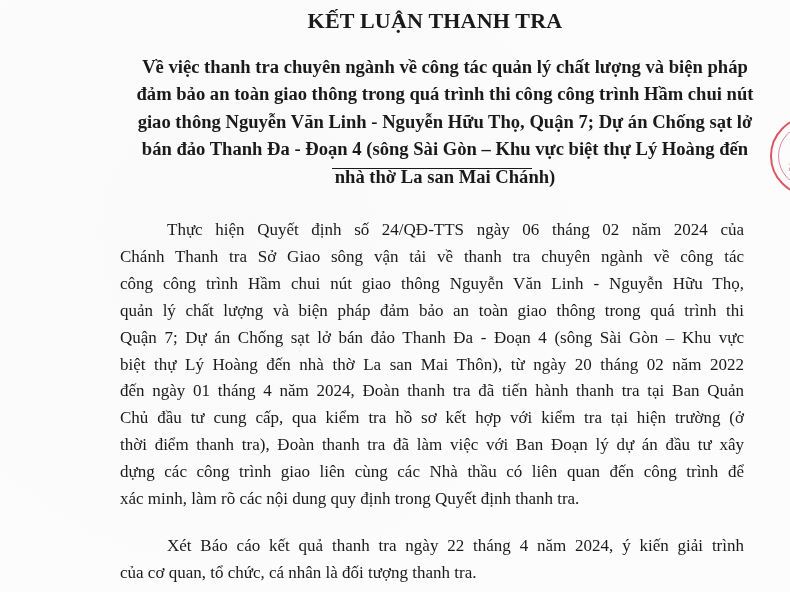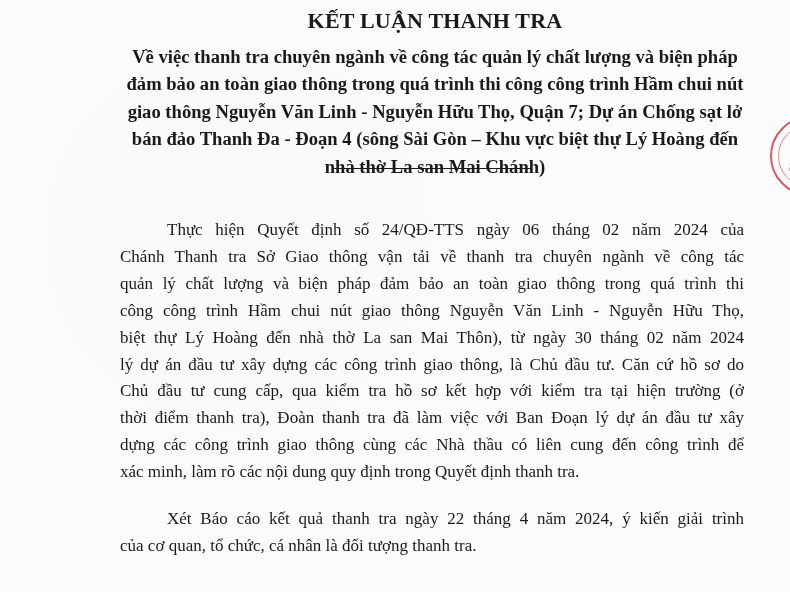--- a/index.html
+++ b/index.html
@@ -38,21 +38,21 @@
     }
     .subtitle {
       position: absolute;
       top: 41px;
       left: 118px;
       width: 630px;
       text-align: center;
       font-weight: bold;
       font-size: 18.6px;
       line-height: 27.4px;
-      margin: 2px;
+      margin: 12px;
     }
     .subtitle .line {
       display: block;
       white-space: nowrap;
     }
     .separator {
       position: absolute;
       top: 168px;
       left: 332px;
       width: 200px;
@@ -135,28 +135,29 @@
     <span class="line">giao thông Nguyễn Văn Linh - Nguyễn Hữu Thọ, Quận 7; Dự án Chống sạt lở</span>
     <span class="line">bán đảo Thanh Đa - Đoạn 4 (sông Sài Gòn – Khu vực biệt thự Lý Hoàng đến</span>
     <span class="line">nhà thờ La san Mai Chánh)</span>
   </div>
 
   <div class="separator"></div>
 
   <div class="body">
     <p class="para para-block">
       <span class="line first">Thực hiện Quyết định số 24/QĐ-TTS ngày 06 tháng 02 năm 2024 của</span>
-      <span class="line">Chánh Thanh tra Sở Giao thông vận tải về thanh tra chuyên ngành về công tác</span>
+      <span class="line">Chánh Thanh tra Sở Giao sông vận tải về thanh tra chuyên ngành về công tác</span>
+      <span class="line">công công trình Hầm chui nút giao thông Nguyễn Văn Linh - Nguyễn Hữu Thọ,</span>
       <span class="line">quản lý chất lượng và biện pháp đảm bảo an toàn giao thông trong quá trình thi</span>
-      <span class="line">công công trình Hầm chui nút giao thông Nguyễn Văn Linh - Nguyễn Hữu Thọ,</span>
-      <span class="line">biệt thự Lý Hoàng đến nhà thờ La san Mai Thôn), từ ngày 30 tháng 02 năm 2024</span>
-      <span class="line">lý dự án đầu tư xây dựng các công trình giao thông, là Chủ đầu tư. Căn cứ hồ sơ do</span>
+      <span class="line">Quận 7; Dự án Chống sạt lở bán đảo Thanh Đa - Đoạn 4 (sông Sài Gòn – Khu vực</span>
+      <span class="line">biệt thự Lý Hoàng đến nhà thờ La san Mai Thôn), từ ngày 20 tháng 02 năm 2022</span>
+      <span class="line">đến ngày 01 tháng 4 năm 2024, Đoàn thanh tra đã tiến hành thanh tra tại Ban Quản</span>
       <span class="line">Chủ đầu tư cung cấp, qua kiểm tra hồ sơ kết hợp với kiểm tra tại hiện trường (ở</span>
       <span class="line">thời điểm thanh tra), Đoàn thanh tra đã làm việc với Ban Đoạn lý dự án đầu tư xây</span>
-      <span class="line">dựng các công trình giao thông cùng các Nhà thầu có liên cung đến công trình để</span>
+      <span class="line">dựng các công trình giao liên cùng các Nhà thầu có liên quan đến công trình để</span>
       <span class="line last">xác minh, làm rõ các nội dung quy định trong Quyết định thanh tra.</span>
     </p>
     <p class="para para-block para-gap">
       <span class="line first">Xét Báo cáo kết quả thanh tra ngày 22 tháng 4 năm 2024, ý kiến giải trình</span>
       <span class="line last">của cơ quan, tổ chức, cá nhân là đối tượng thanh tra.</span>
     </p>
 
   </div>
 
   <div class="stamp">

